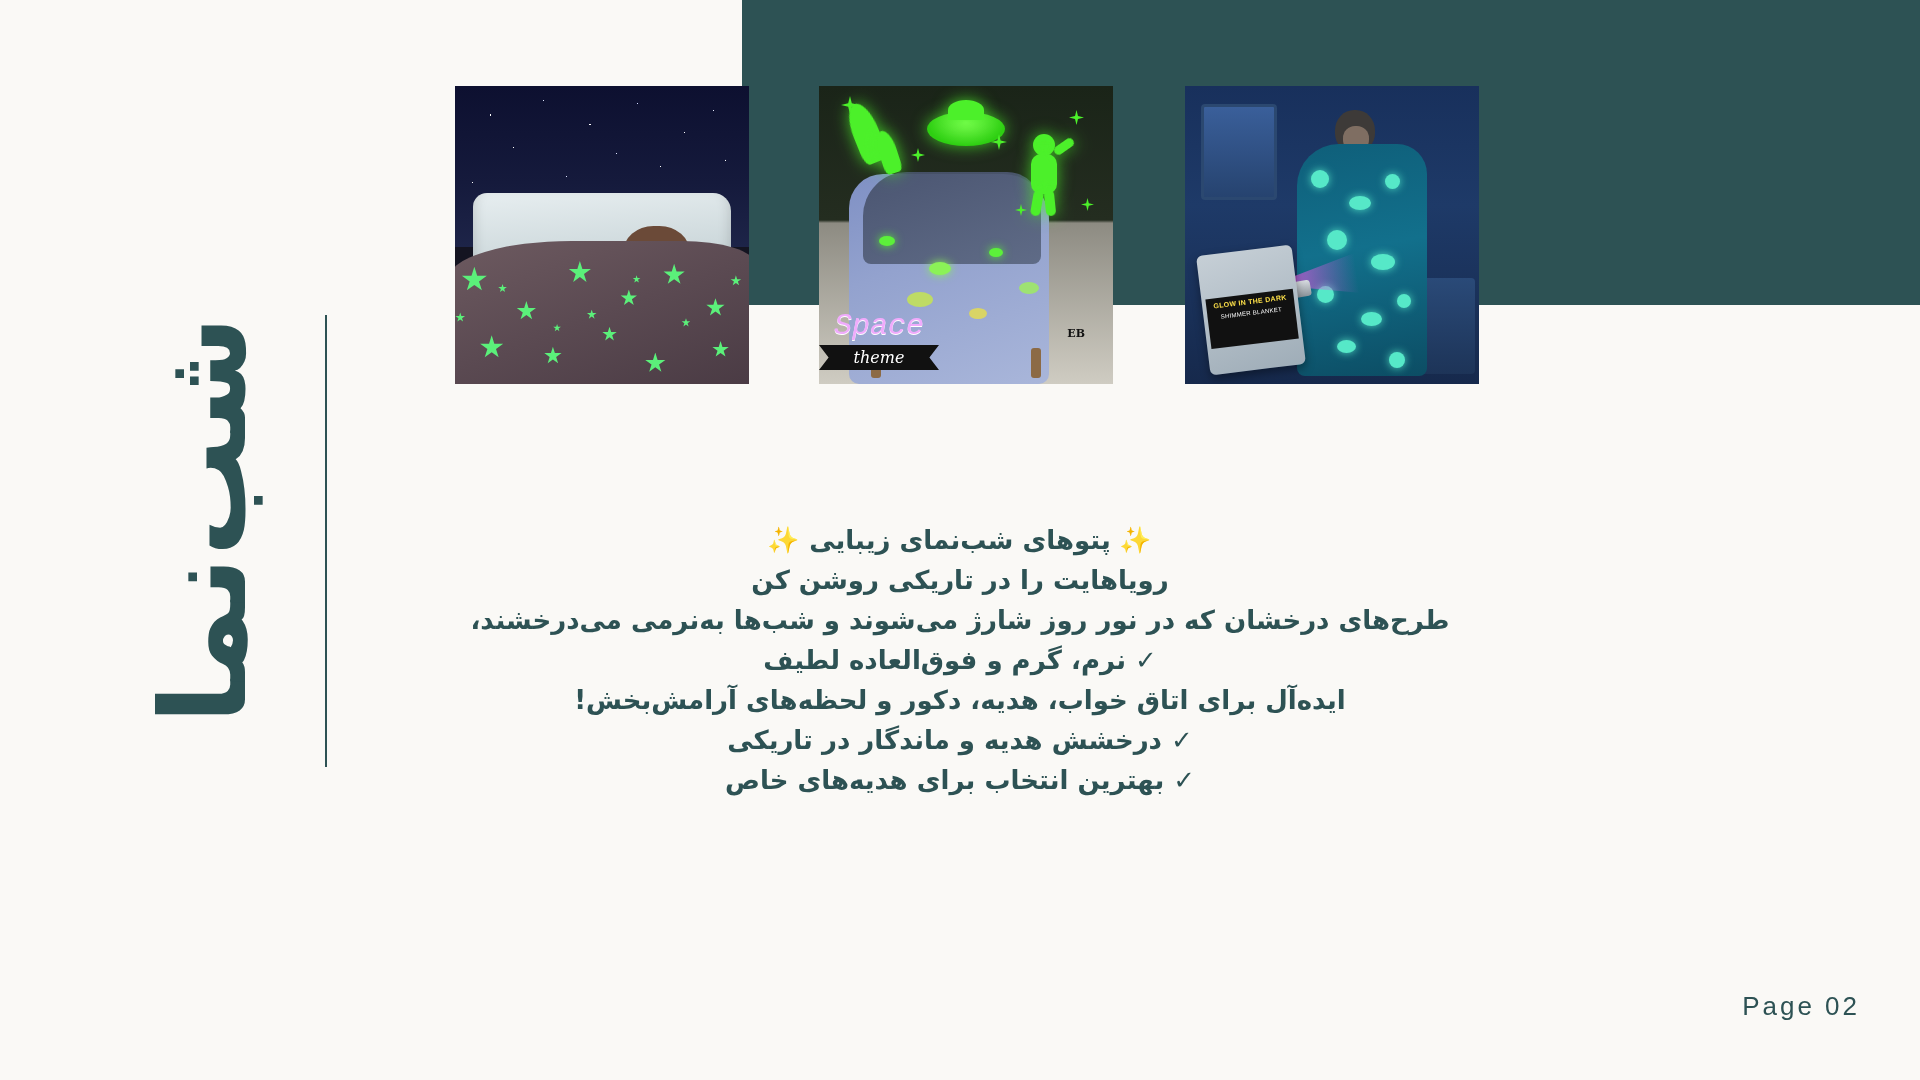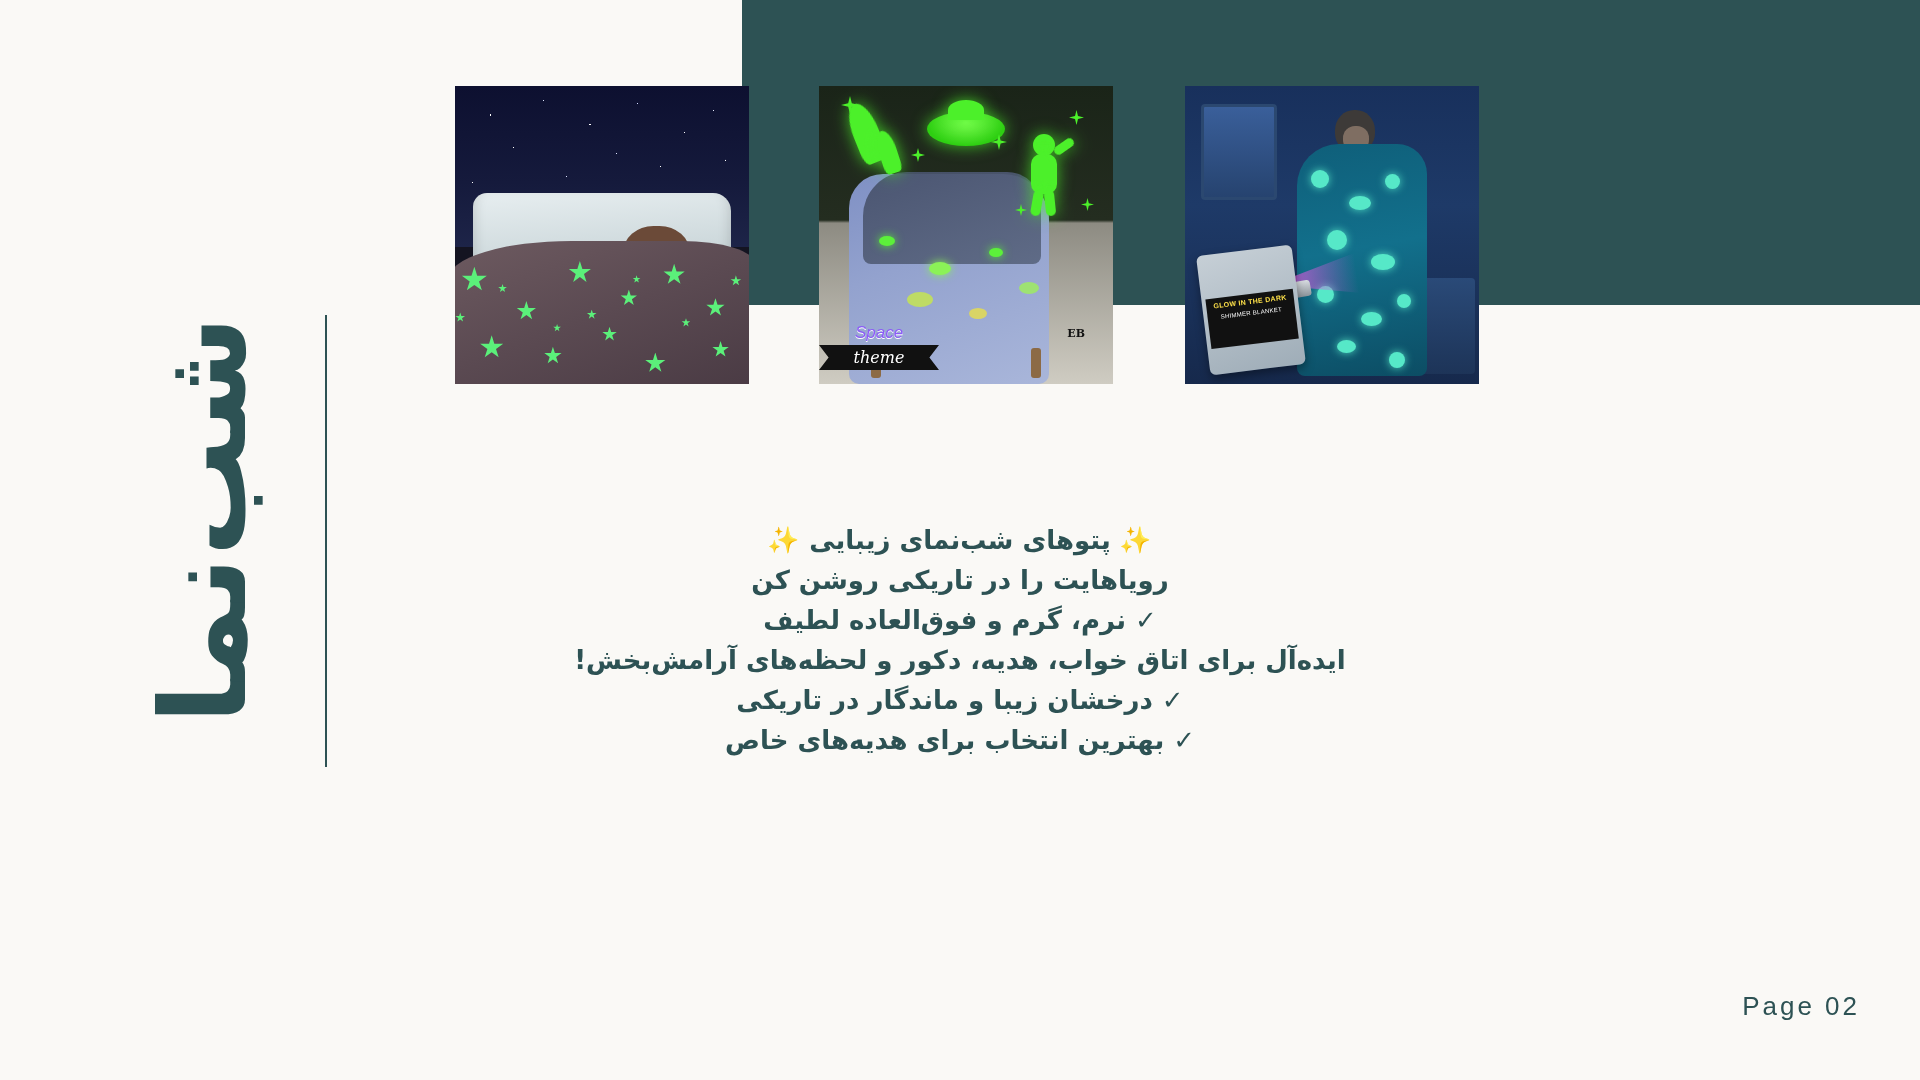--- a/index.html
+++ b/index.html
@@ -173,22 +173,22 @@
     background:#8c6a45;border-radius:3px;
   }
   .p2 .dot{
     position:absolute;border-radius:50%;
   }
   .p2 .tag{
     position:absolute;left:0;bottom:14px;width:120px;
     text-align:center;
   }
   .p2 .tag-space{
-    font-family:Liberation Sans, sans-serif;
-    font-style:italic;font-size:17px;color:#8b5cf6;
+    font-family:Liberation Mono, monospace;
+    font-style:italic;font-size:30px;color:#f0abfc;
     line-height:1;text-shadow:0 1px 0 #fff;
   }
   .p2 .tag-theme{
     background:#111;color:#fff;
     font-family:"DejaVu Serif","Liberation Serif",serif;
     font-style:italic;font-size:16px;
     padding:3px 0;margin-top:4px;
     clip-path:polygon(0 0,100% 0,92% 50%,100% 100%,0 100%,8% 50%);
   }
   .p2 .eb{
@@ -392,19 +392,20 @@
       </div>
     </div>
   </div>
 </div>
 
 <div class="copy">
   <div class="line">
     <span class="sp">✨</span><span> پتوهای شب‌نمای زیبایی </span><span class="sp">✨</span>
   </div>
   <div class="line">رویاهایت را در تاریکی روشن کن</div>
+  <div class="line">طرح‌های درخشان که در نور روز شارژ می‌شوند و شب‌ها به‌نرمی می‌درخشند،</div>
   <div class="line">✓ نرم، گرم و فوق‌العاده لطیف</div>
   <div class="line">ایده‌آل برای اتاق خواب، هدیه، دکور و لحظه‌های آرامش‌بخش!</div>
-  <div class="line">✓ درخشان زیبا و ماندگار در تاریکی</div>
+  <div class="line">✓ درخشش هدیه و ماندگار در تاریکی</div>
   <div class="line">✓ بهترین انتخاب برای هدیه‌های خاص</div>
 </div>
 
 <div class="page-num">Page 02</div>
 
 </body></html>

